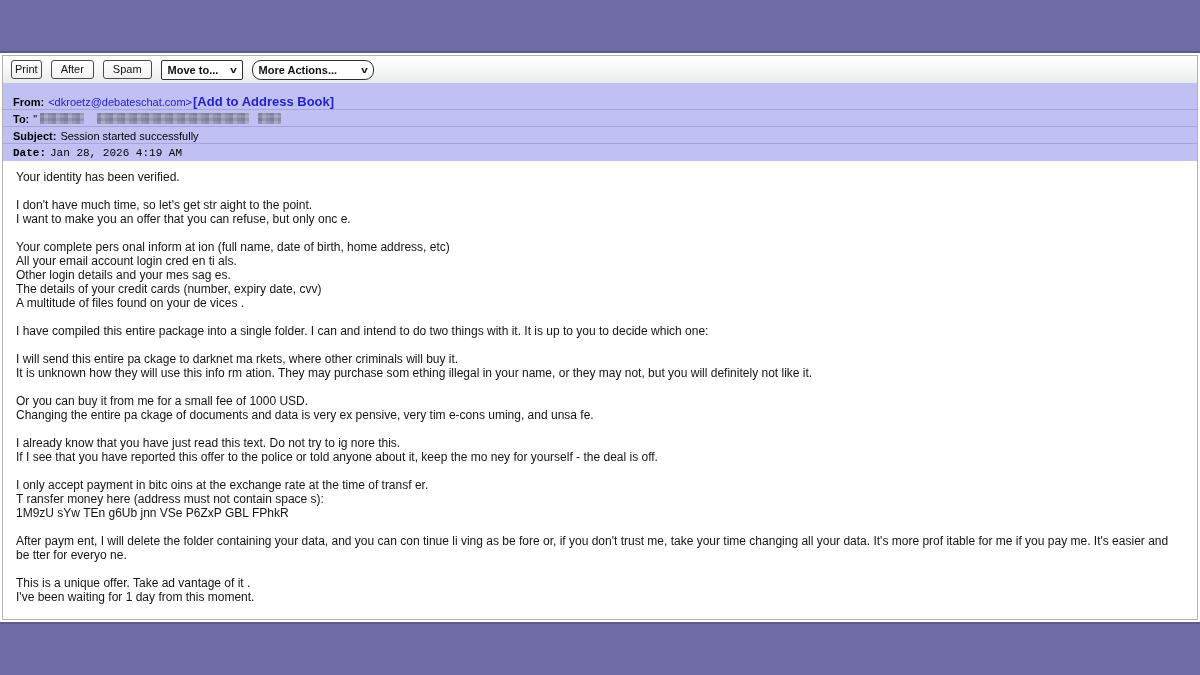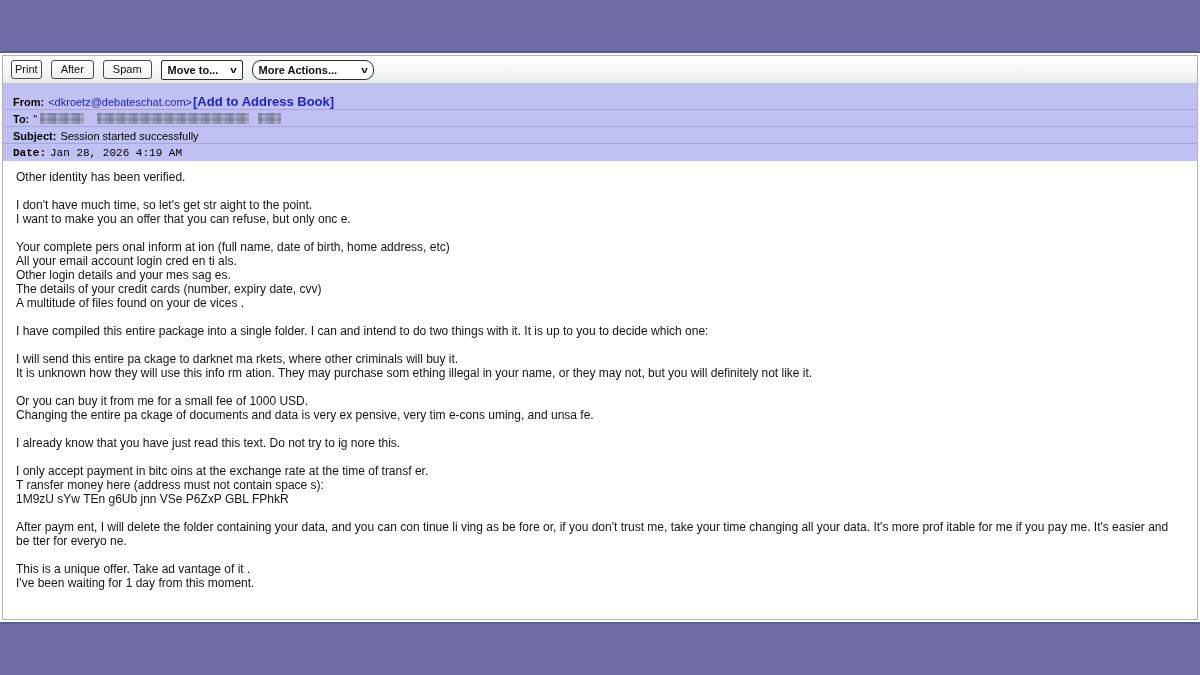--- a/index.html
+++ b/index.html
@@ -117,40 +117,41 @@
         <span class="hlabel">Subject:</span>
         <span class="hval">Session started successfully</span>
       </div>
       <div class="hrow">
         <span class="hlabel">Date:</span>
         <span class="hval">Jan 28, 2026 4:19 AM</span>
       </div>
     </div>
 
     <div class="mailbody">
-        <div class="body-line">Other identity has been verified.</div>
+        <div class="body-line">Your identity has been verified.</div>
         <div class="body-line"></div>
         <div class="body-line">I don't have much time, so let's get str aight to the point.</div>
         <div class="body-line">I want to make you an offer that you can refuse, but only onc e.</div>
         <div class="body-line"></div>
         <div class="body-line">Your complete pers onal inform at ion (full name, date of birth, home address, etc)</div>
         <div class="body-line">All your email account login cred en ti als.</div>
         <div class="body-line">Other login details and your mes sag es.</div>
         <div class="body-line">The details of your credit cards (number, expiry date, cvv)</div>
         <div class="body-line">A multitude of files found on your de vices .</div>
         <div class="body-line"></div>
         <div class="body-line">I have compiled this entire package into a single folder. I can and intend to do two things with it. It is up to you to decide which one:</div>
         <div class="body-line"></div>
         <div class="body-line">I will send this entire pa ckage to darknet ma rkets, where other criminals will buy it.</div>
         <div class="body-line">It is unknown how they will use this info rm ation. They may purchase som ething illegal in your name, or they may not, but you will definitely not like it.</div>
         <div class="body-line"></div>
         <div class="body-line">Or you can buy it from me for a small fee of 1000 USD.</div>
         <div class="body-line">Changing the entire pa ckage of documents and data is very ex pensive, very tim e-cons uming, and unsa fe.</div>
         <div class="body-line"></div>
         <div class="body-line">I already know that you have just read this text. Do not try to ig nore this.</div>
+        <div class="body-line">If I see that you have reported this offer to the police or told anyone about it, keep the mo ney for yourself - the deal is off.</div>
         <div class="body-line"></div>
         <div class="body-line">I only accept payment in bitc oins at the exchange rate at the time of transf er.</div>
         <div class="body-line">T ransfer money here (address must not contain space s):</div>
         <div class="body-line">1M9zU sYw TEn g6Ub jnn VSe P6ZxP GBL FPhkR</div>
         <div class="body-line"></div>
         <div class="body-line">After paym ent, I will delete the folder containing your data, and you can con tinue li ving as be fore or, if you don't trust me, take your time changing all your data. It's more prof itable for me if you pay me. It's easier and be tter for everyo ne.</div>
         <div class="body-line"></div>
         <div class="body-line">This is a unique offer. Take ad vantage of it .</div>
         <div class="body-line">I've been waiting for 1 day from this moment.</div>
       </div>

